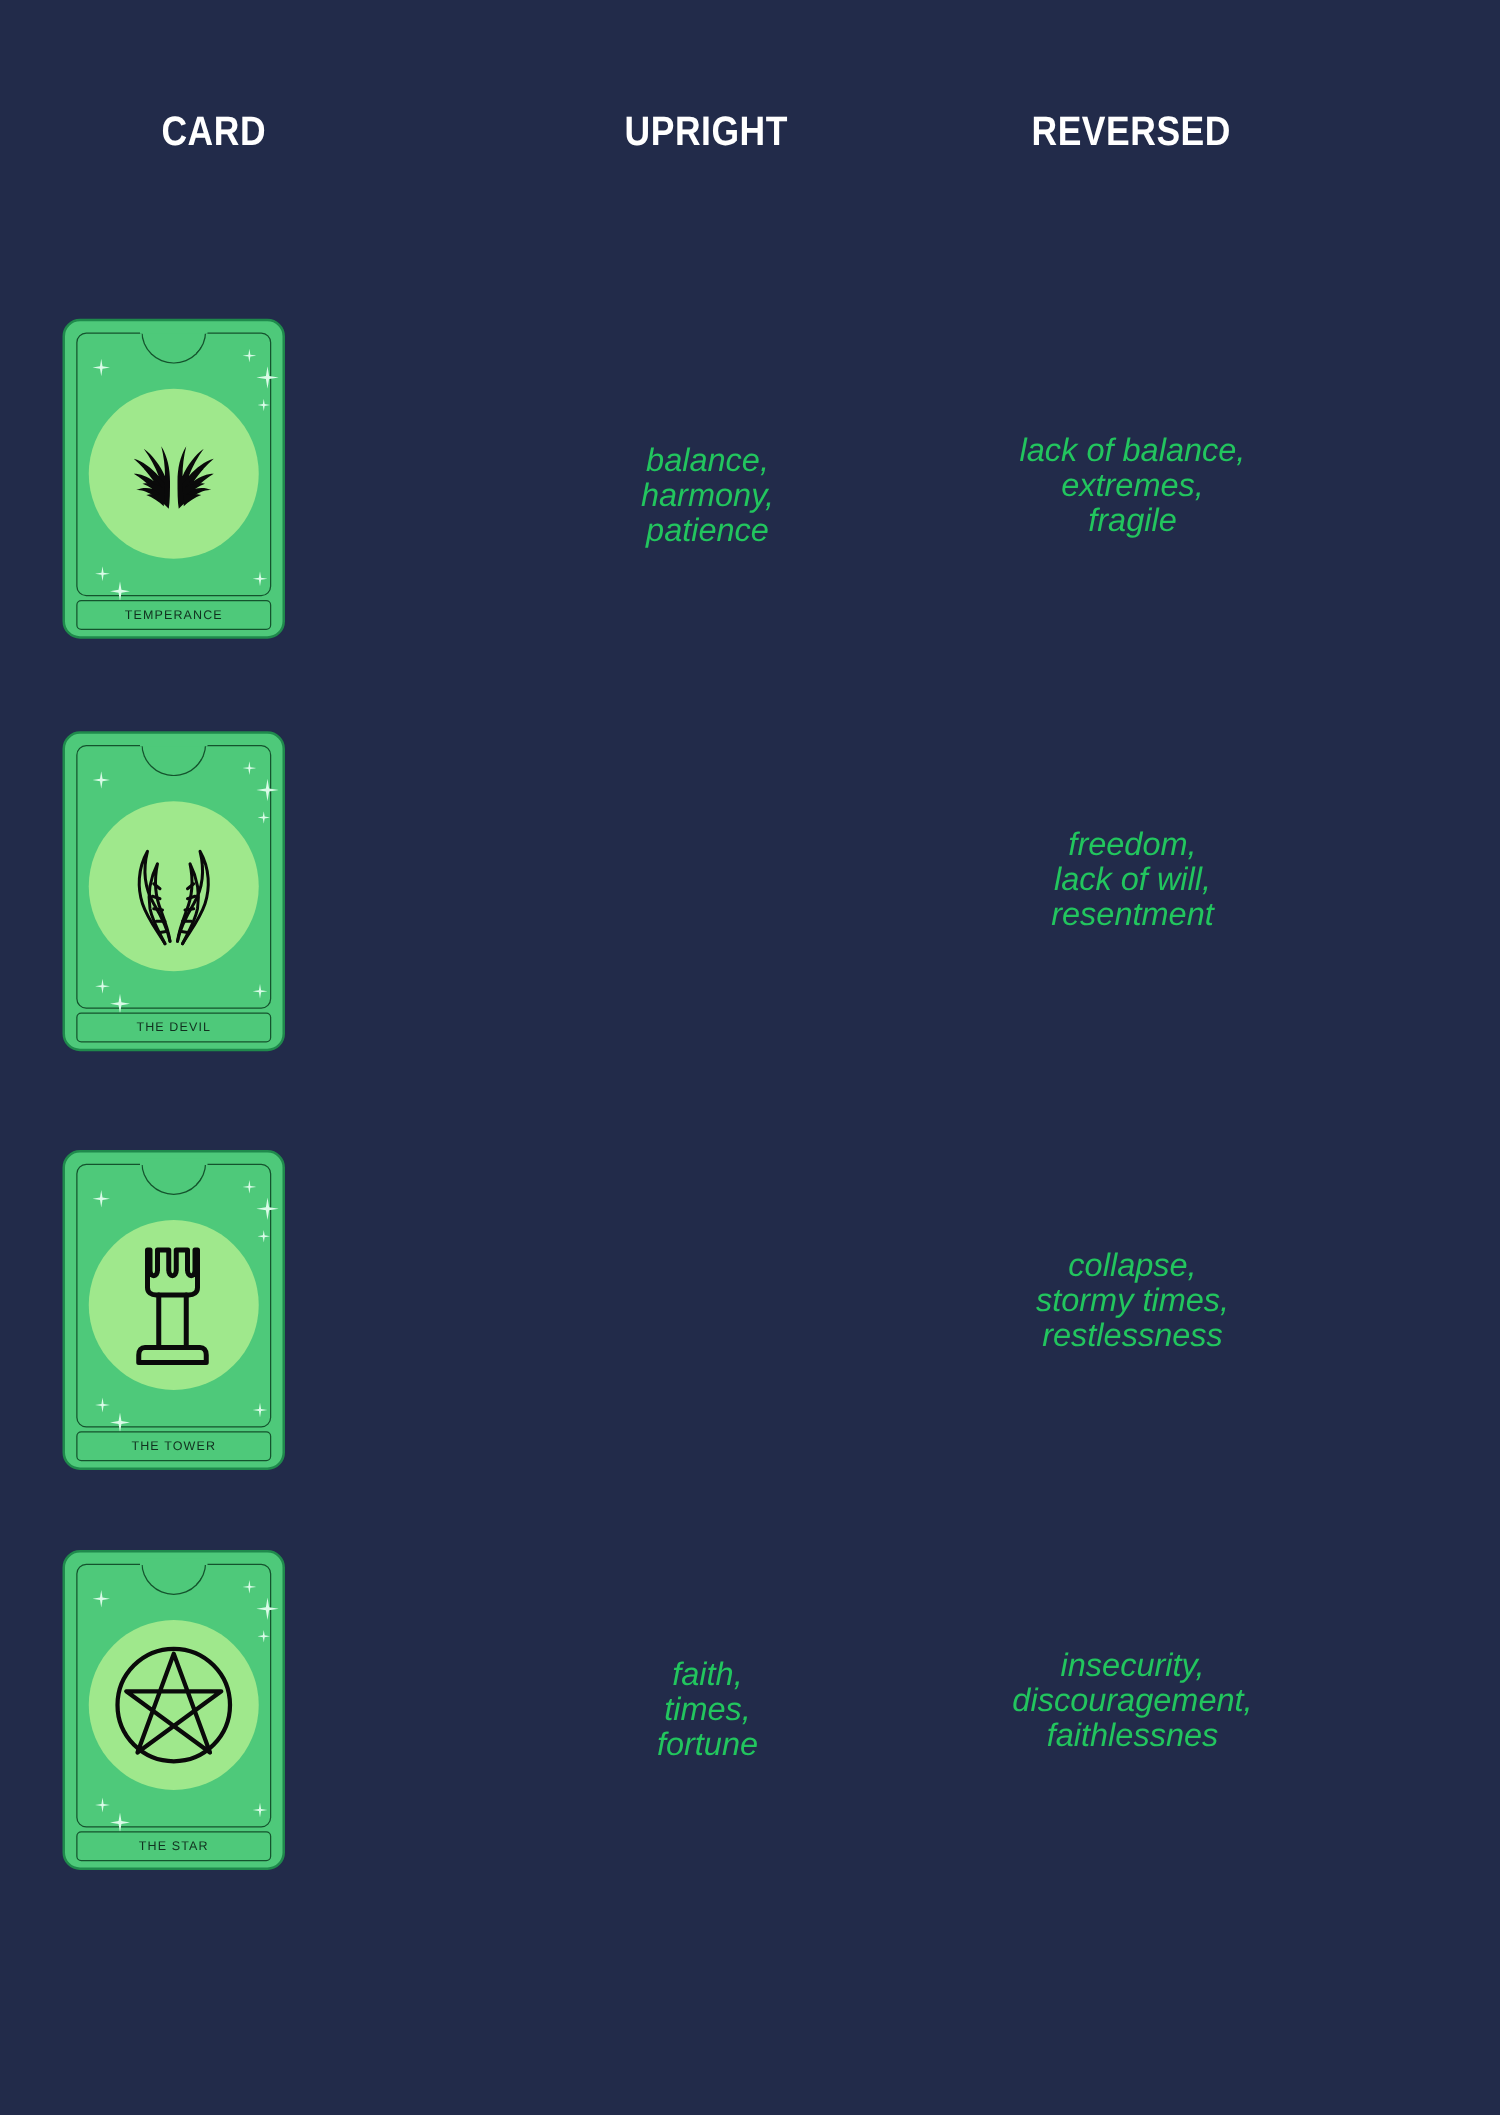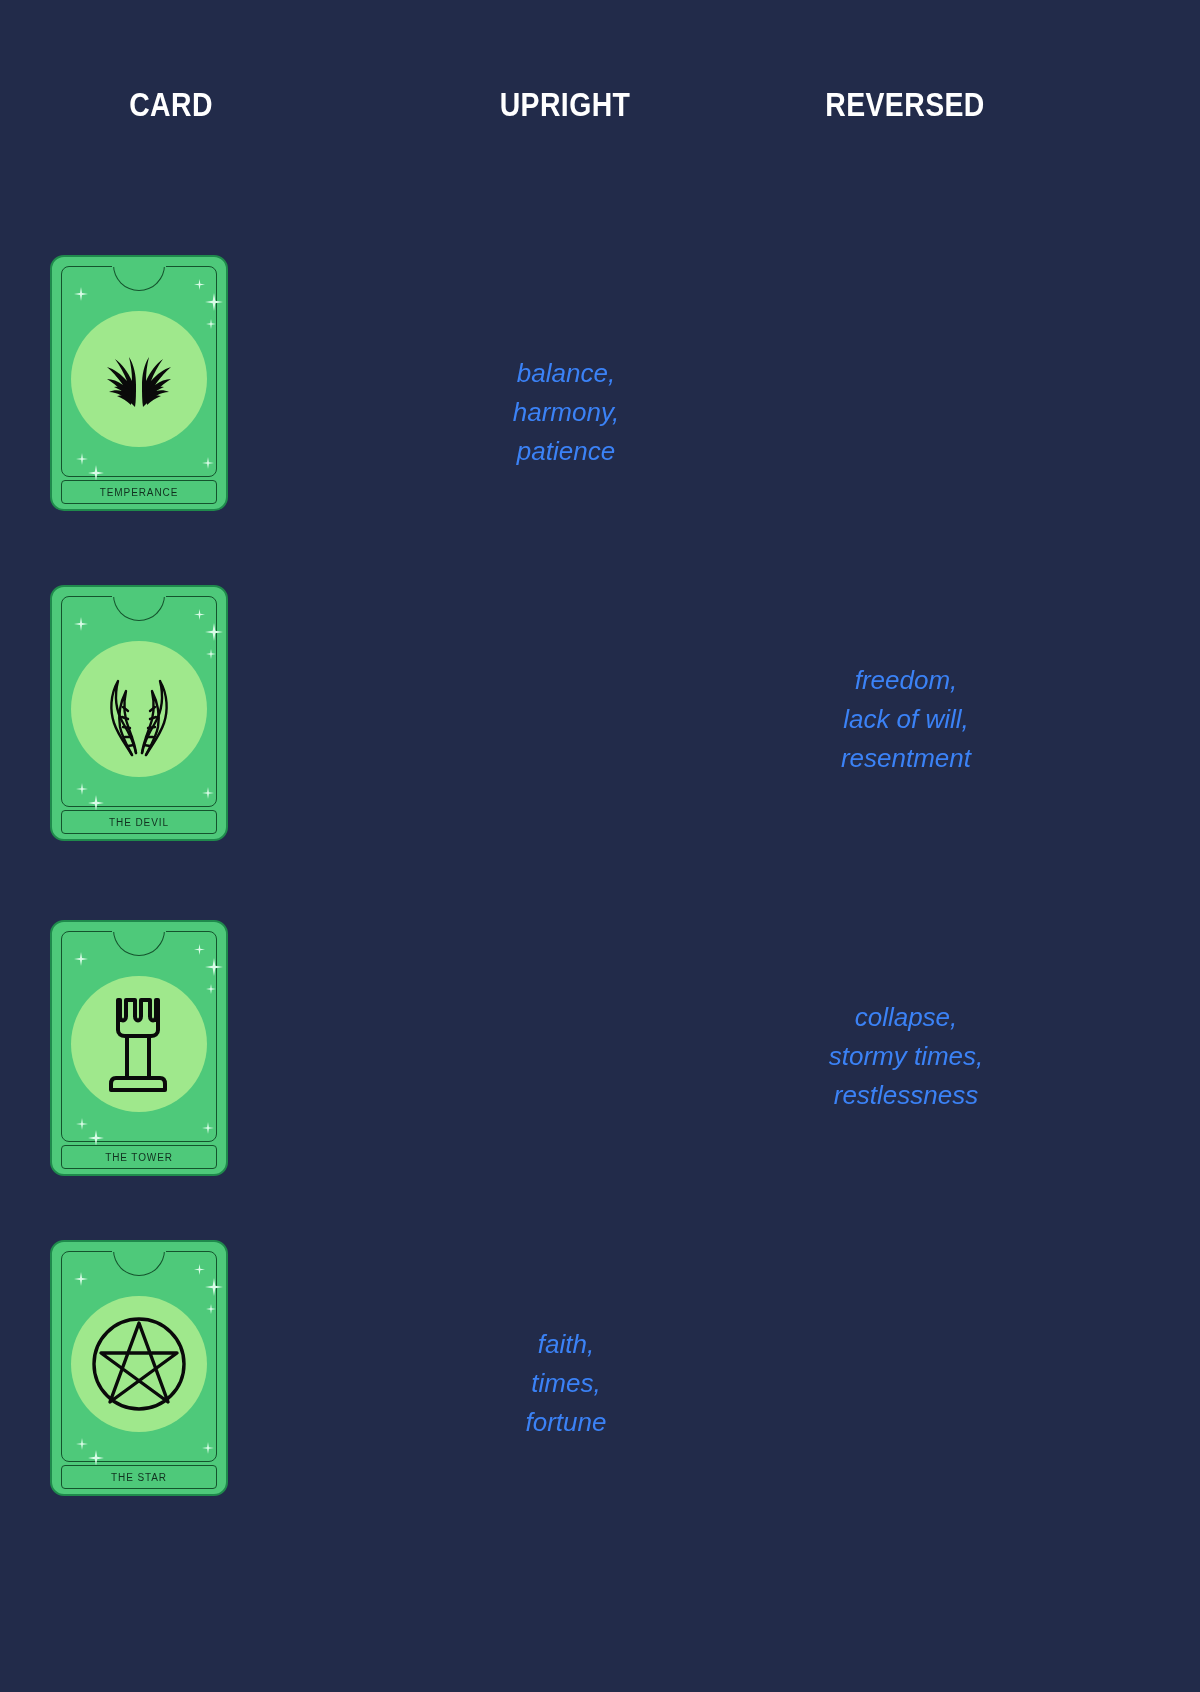--- a/index.html
+++ b/index.html
@@ -168,22 +168,22 @@
     z-index: 2;
     pointer-events: none;
   }
   .spark svg { display: block; }
 
   
   .text-cell {
     position: absolute;
     font-style: italic;
     font-size: 26px;
-    line-height: 39px;
-    color: #3b82f6;
+    line-height: 28px;
+    color: #22c55e;
     text-align: center;
     white-space: pre-line;
   }
 
   .upright-cell  { left: 430px; width: 272px; }
   .reversed-cell { left: 756px; width: 300px; }
 
   .row-0 .upright-cell  { top: 139px; }
   .row-0 .reversed-cell { top: 131px; }
   .row-1 .upright-cell  { top: 123px; }
@@ -260,20 +260,23 @@
 
         <div class="card-label-strip">
           <span class="card-label">TEMPERANCE</span>
         </div>
       </div>
     </div>
 
     <div class="text-cell upright-cell">balance,
 harmony,
 patience</div>
+    <div class="text-cell reversed-cell">lack of balance,
+extremes,
+fragile</div>
   </div>
 
   <div class="row row-1">
     <div class="card-cell">
       <div class="tarot-card">
         <div class="card-inner-border"></div>
         <div class="card-notch"></div>
 
         <span class="spark" style="left:22px; top:30px;">
           <svg width="14" height="14" viewBox="0 0 14 14">
@@ -455,15 +458,18 @@
 
         <div class="card-label-strip">
           <span class="card-label">THE STAR</span>
         </div>
       </div>
     </div>
 
     <div class="text-cell upright-cell">faith,
 times,
 fortune</div>
+    <div class="text-cell reversed-cell">insecurity,
+discouragement,
+faithlessnes</div>
   </div>
 
 </div>
 
 </body></html>

